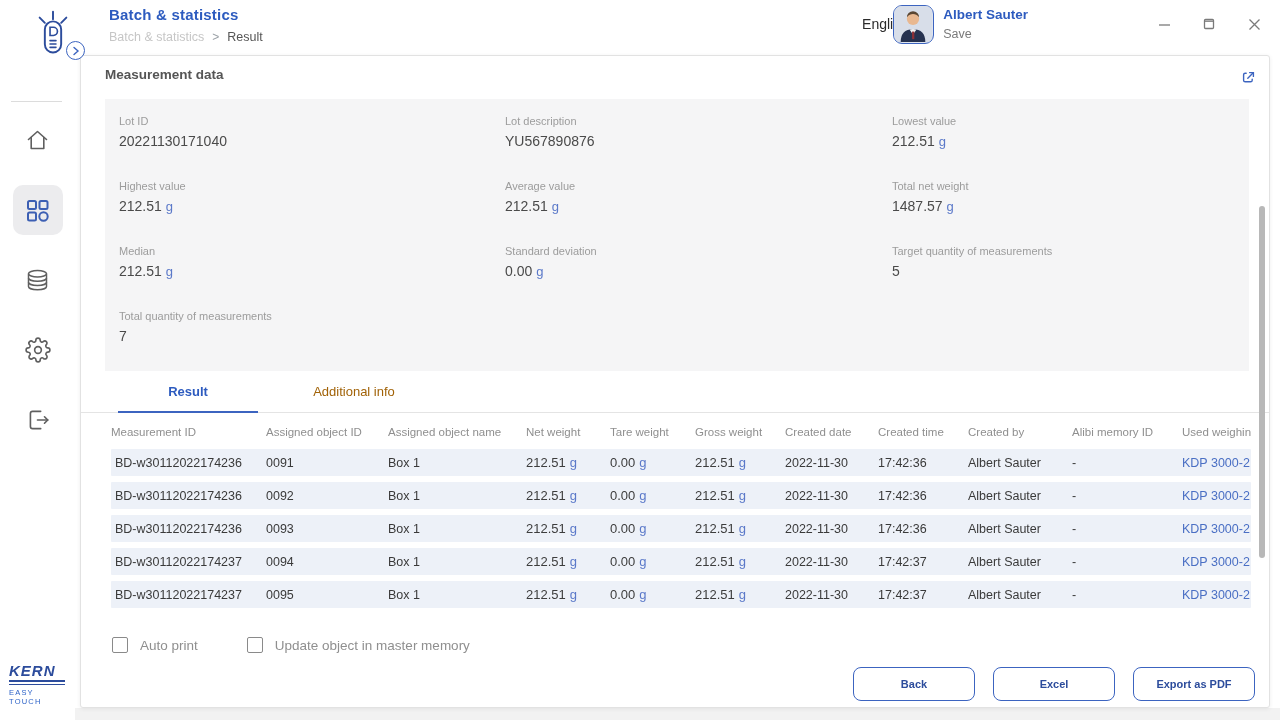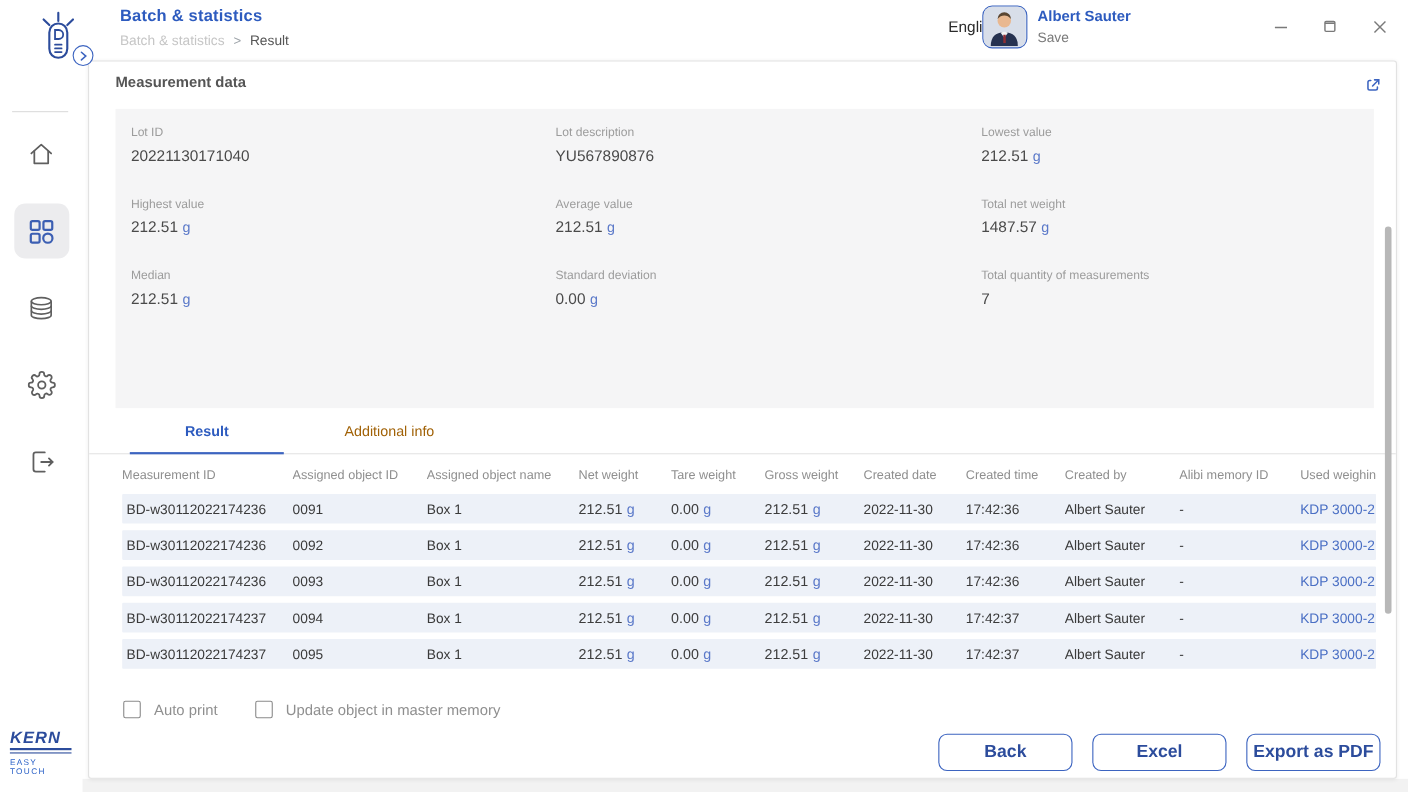--- a/index.html
+++ b/index.html
@@ -84,29 +84,29 @@
   }
   .thead { height: 34px; margin-top: 2px; }
   .th { font-size: 11.5px; color: #8f8f8f; white-space: nowrap; overflow: hidden; }
   .tr { height: 27px; background: #edf1f8; border-radius: 1px; margin-bottom: 6px; }
   .td { font-size: 12.5px; color: #3a3a3a; white-space: nowrap; overflow: hidden; }
   .td.first { padding-left: 4px; }
   .td .num { font-size: 13px; color: #3d3d3d; }
   .td.scale-link { color: #4a6fc4; cursor: pointer; }
 
   
-  .options { display: flex; gap: 34px; margin: 23px 0 0 31px; align-items: flex-end; }
+  .options { display: flex; gap: 49px; margin: 23px 0 0 31px; align-items: flex-end; }
   .cb-item { display: flex; align-items: center; gap: 12px; cursor: pointer; }
   .cb-box { width: 16px; height: 16px; border: 1.5px solid #8a8a8a; border-radius: 2px; background: #fff; }
   .cb-label { font-size: 13.5px; color: #8f8f8f; }
 
   .actions { position: absolute; right: 14px; bottom: 6px; display: flex; gap: 18px; }
   .btn {
     min-width: 122px; height: 34px; border-radius: 8px; border: 1px solid #3c64c0;
-    background: #fff; color: #2c4c9c; font-size: 16px; font-weight: bold;
+    background: #fff; color: #2c4c9c; font-size: 11px; font-weight: bold;
     font-family: "Liberation Sans", sans-serif; cursor: pointer; padding: 0 4px;
   }
   .btn.primary { background: #3b5cad; border-color: #3b5cad; color: #fff; min-width: 126px; }
 
   .v-scrollbar { position: absolute; right: 4px; top: 150px; width: 6px; height: 352px; background: #b8b8b8; border-radius: 3px; cursor: grab; }
 
   .bottom-strip { position: absolute; left: 0; right: 0; top: 708px; height: 12px; background: #f2f2f2; z-index: 1; }
 </style>
 </head>
 <body>
@@ -270,20 +270,24 @@
       <div class="field-label">Total net weight</div>
       <div class="field-value"><span>1487.57</span><span class="unit">g</span></div>
     </div>
     <div class="field">
       <div class="field-label">Median</div>
       <div class="field-value"><span>212.51</span><span class="unit">g</span></div>
     </div>
     <div class="field">
       <div class="field-label">Standard deviation</div>
       <div class="field-value"><span>0.00</span><span class="unit">g</span></div>
+    </div>
+    <div class="field">
+      <div class="field-label">Target quantity of measurements</div>
+      <div class="field-value"><span>5</span></div>
     </div>
     <div class="field">
       <div class="field-label">Total quantity of measurements</div>
       <div class="field-value"><span>7</span></div>
     </div>
   </div>
 
   <div class="tabs">
     <div class="tab active">Result</div>
     <div class="tab">Additional info</div>

